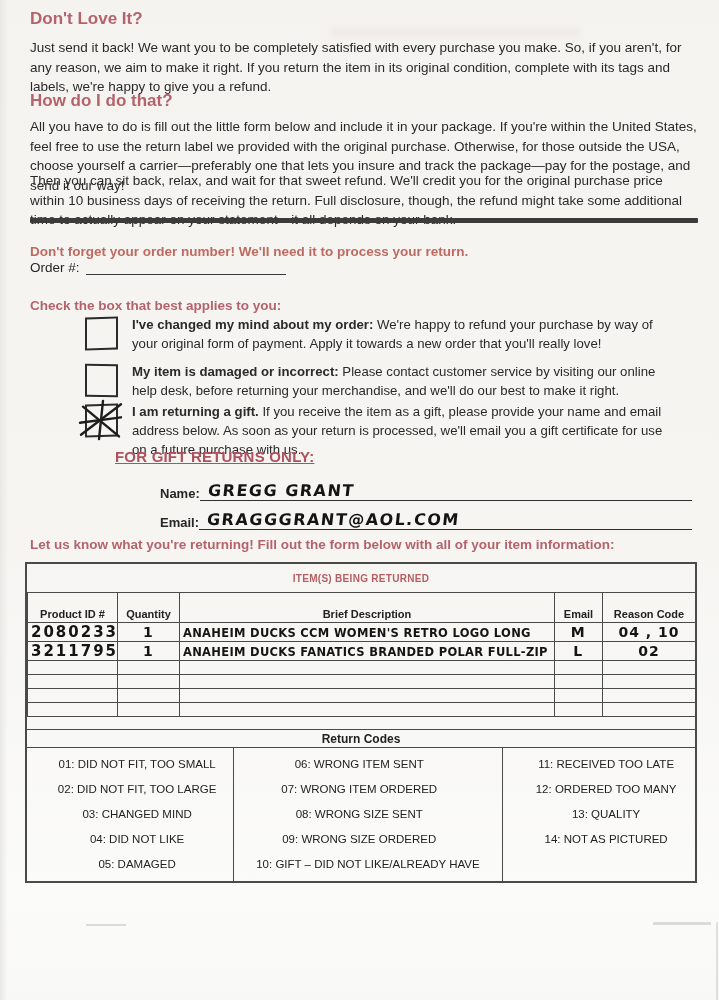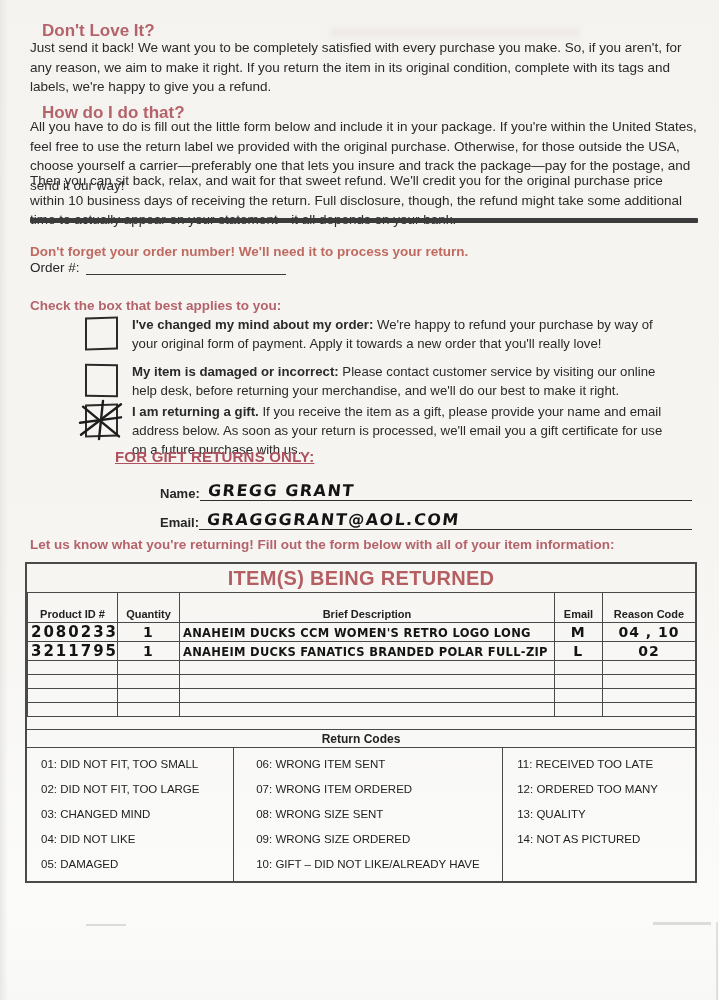--- a/index.html
+++ b/index.html
@@ -4,53 +4,53 @@
 <style>
   html,body{margin:0;padding:0;background:#e8e8e8;}
   .page{
     position:relative;width:719px;height:1000px;margin:0 auto;overflow:hidden;
     background:linear-gradient(180deg,#f4f3f0 0%,#f6f5f2 55%,#fbfbfa 90%,#f8f8f7 100%);
     font-family:"Liberation Sans",sans-serif;color:#262626;
   }
   .page::before{content:"";position:absolute;left:0;top:0;width:8px;height:100%;
     background:linear-gradient(90deg,#e9e8e5,rgba(246,245,242,0));pointer-events:none;}
   .abs{position:absolute;}
-  .h1{left:30px;font-size:17px;font-weight:bold;color:#b5636b;margin:12px;}
+  .h1{left:30px;font-size:17px;font-weight:bold;color:#b5636b;margin:0;}
   .para{left:30px;width:668px;font-size:13.5px;line-height:1.45;margin:0;color:#2a2a2a;}
   .accent-line{left:30px;width:668px;font-size:13.5px;font-weight:bold;margin:0;}
   .rule{left:30px;top:218px;width:668px;height:5px;background:#3b3b3b;border-radius:1px;}
   .order-row{left:30px;top:260px;display:flex;align-items:flex-end;font-size:13.5px;}
   .order-line{display:inline-block;width:200px;border-bottom:1.5px solid #3a3a3a;margin-left:6px;height:14px;}
   .cb-row{left:85px;width:595px;display:flex;gap:14px;}
   .cb-box{flex:0 0 auto;width:29px;height:29px;border:2px solid #2b2b2b;background:transparent;position:relative;margin-top:2px;}
   .cb-text{font-size:13.2px;line-height:1.45;color:#2a2a2a;}
   .cb-x{position:absolute;left:-2px;top:-2px;overflow:visible;}
   .gift-h{left:115px;font-size:15px;font-weight:bold;color:#ad525e;text-decoration:underline;margin:0;letter-spacing:.2px;}
   .gift-row{left:160px;width:532px;display:flex;align-items:flex-end;}
   .gift-label{font-size:13px;font-weight:bold;flex:0 0 auto;margin-right:0;}
   .gift-line{flex:1;border-bottom:1.8px solid #2f2f2f;height:24px;display:flex;align-items:flex-end;padding-left:8px;}
   .hand{font-family:"DejaVu Sans",sans-serif;font-weight:700;color:#141414;transform:skewX(-6deg);letter-spacing:1.5px;white-space:nowrap;}
   .hand-lg{font-size:16px;}
   .formbox{left:25px;top:562px;width:668px;border:2px solid #4a4a4a;background:transparent;}
   .formbox-title{height:28px;display:flex;align-items:center;justify-content:center;
-    font-size:20px;font-weight:bold;color:#b55f63;letter-spacing:.3px;}
+    font-size:10px;font-weight:bold;color:#b55f63;letter-spacing:.3px;}
   table.items{border-collapse:collapse;width:100%;table-layout:fixed;}
   table.items th,table.items td{border:1px solid #4a4a4a;padding:0 3px;overflow:visible;}
   table.items th{font-size:11px;font-weight:bold;vertical-align:bottom;text-align:center;height:27px;padding-bottom:2px;color:#222;}
   table.items td{height:16px;vertical-align:middle;}
   td.c{text-align:center;}
   .id-hand{font-size:15px;letter-spacing:2px;}
   .desc-hand{font-size:11.5px;letter-spacing:.3px;}
   .sz-hand{font-size:14px;}
   .rsn-hand{font-size:14px;letter-spacing:1px;}
   tr.empty td{height:13px;}
   .gapband{height:12px;}
   .rc-titleband{height:17px;border-top:1.5px solid #4a4a4a;display:flex;align-items:center;justify-content:center;
     font-size:12px;font-weight:bold;color:#222;}
-  .rc-grid{display:flex;border-top:1.5px solid #4a4a4a;height:133px;}
+  .rc-grid{display:flex;border-top:1.5px solid #4a4a4a;height:133px;text-align:center;}
   .rc-col{padding:10px 0 0 14px;box-sizing:border-box;}
   .rc-col+.rc-col{border-left:1.5px solid #4a4a4a;}
   .rc-col-1{width:227px;}
   .rc-col-2{width:229px;padding-left:22px;}
   .rc-col-3{width:212px;margin-left:40px;}
   .rc-item{font-size:11.5px;color:#222;height:14px;margin-bottom:11px;white-space:nowrap;}
   .ghost{left:330px;top:27px;width:250px;height:11px;background:#b98585;opacity:.07;filter:blur(2px);}
   .artifact{background:#bfc3c3;opacity:.55;}
   .a1{left:86px;top:924px;width:40px;height:2px;}
   .a2{left:653px;top:922px;width:58px;height:3px;}

